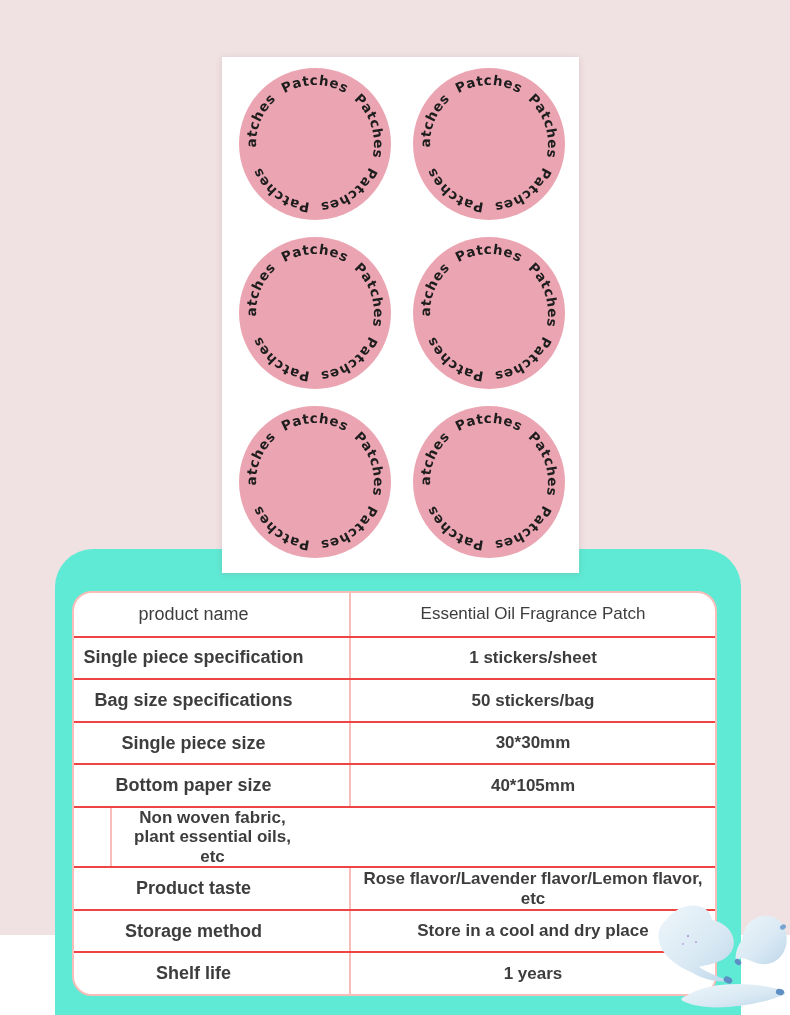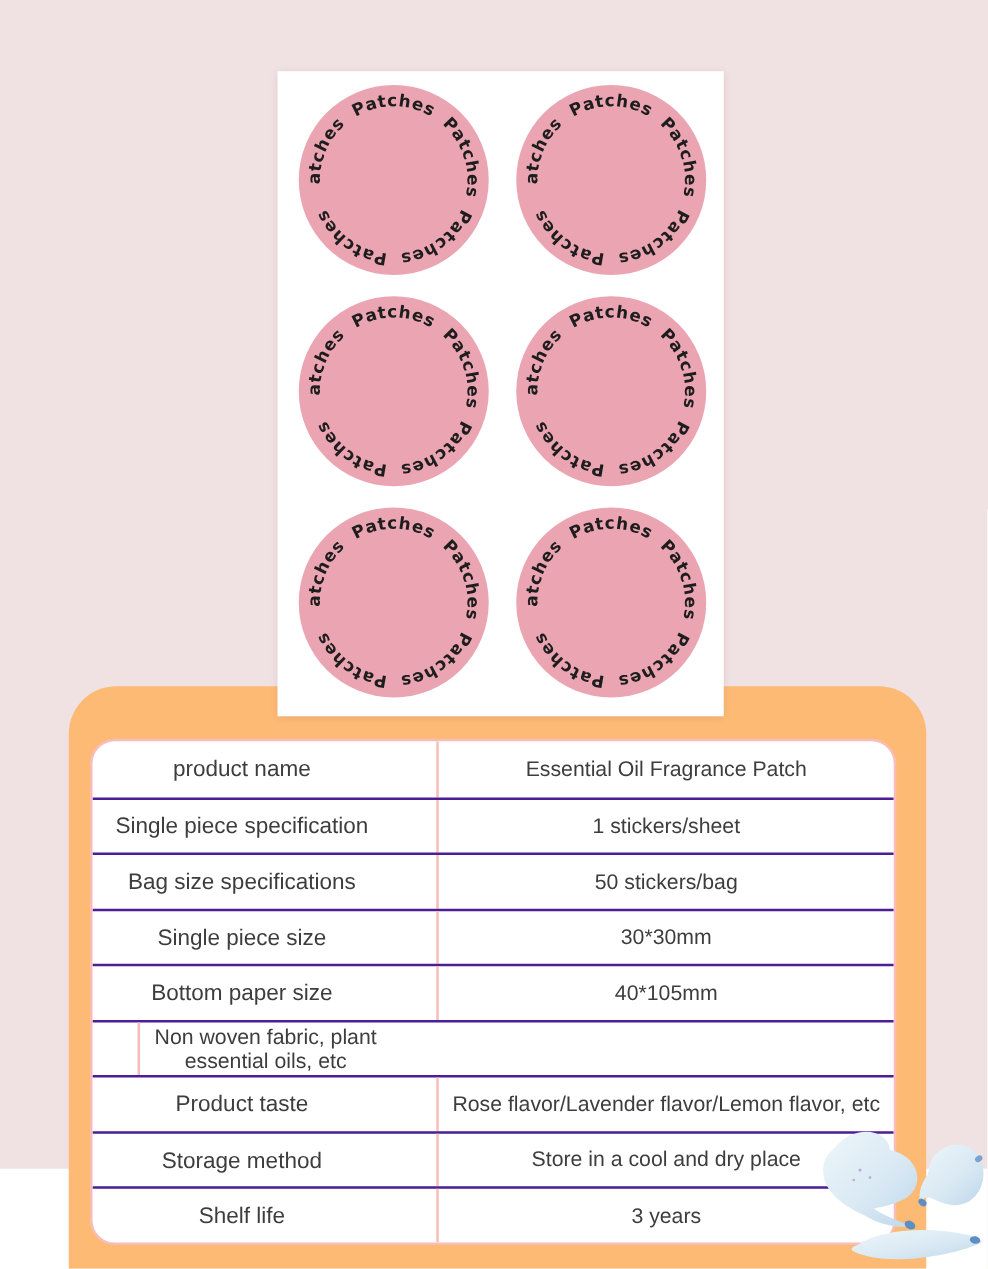--- a/index.html
+++ b/index.html
@@ -40,41 +40,41 @@
     font-family: "DejaVu Sans", sans-serif;
     font-weight: 700;
     font-size: 13.5px;
     letter-spacing: 0.6px;
     fill: #1d1d1d;
   }
   .panel {
     position: absolute;
     left: 55px; top: 549px;
     width: 686px; height: 466px;
-    background: #fdba74;
+    background: #5eead4;
     border-radius: 38px 38px 0 0;
     z-index: 2;
   }
   .spec-table {
     position: absolute;
     left: 17px; top: 42px;
     width: 645px; height: 405px;
     border: 2px solid #f9bdb9;
     border-radius: 20px;
     overflow: hidden;
     display: grid;
     grid-template-rows: repeat(9, 1fr);
     background: #ffffff;
     box-sizing: border-box;
   }
   .trow {
     display: grid;
     grid-template-columns: 239px 1fr;
   }
-  .trow + .trow { border-top: 2px solid #4c1d95; }
+  .trow + .trow { border-top: 2px solid #ef4444; font-weight: bold; }
   .tcell {
     display: flex;
     align-items: center;
     justify-content: center;
     color: #3d3d3d;
     padding: 0 8px;
     text-align: center;
     line-height: 1.15;
   }
   .tcell.label { font-size: 18px; }
@@ -205,21 +205,21 @@
       <div class="trow">
         <div class="tcell label">Product taste</div>
         <div class="tcell value">Rose flavor/Lavender flavor/Lemon flavor, etc</div>
       </div>
       <div class="trow">
         <div class="tcell label">Storage method</div>
         <div class="tcell value">Store in a cool and dry place</div>
       </div>
       <div class="trow">
         <div class="tcell label">Shelf life</div>
-        <div class="tcell value">3 years</div>
+        <div class="tcell value">1 years</div>
       </div>
 
     </div>
   </div>
 
   <svg class="petals" viewBox="0 0 160 119">
 
     <path d="M 38 22 C 52 4 80 6 82 24 C 104 28 112 52 94 63 C 85 68 76 69 69 71
              C 78 77 90 81 99 85 C 88 87 72 83 61 76 C 45 69 31 58 29 45 C 27 34 31 28 38 22 Z" fill="url(#petalGrad)"></path>
     <ellipse cx="98" cy="84" rx="4.5" ry="3.2" fill="#5d8ec4" transform="rotate(28 98 84)"></ellipse>

